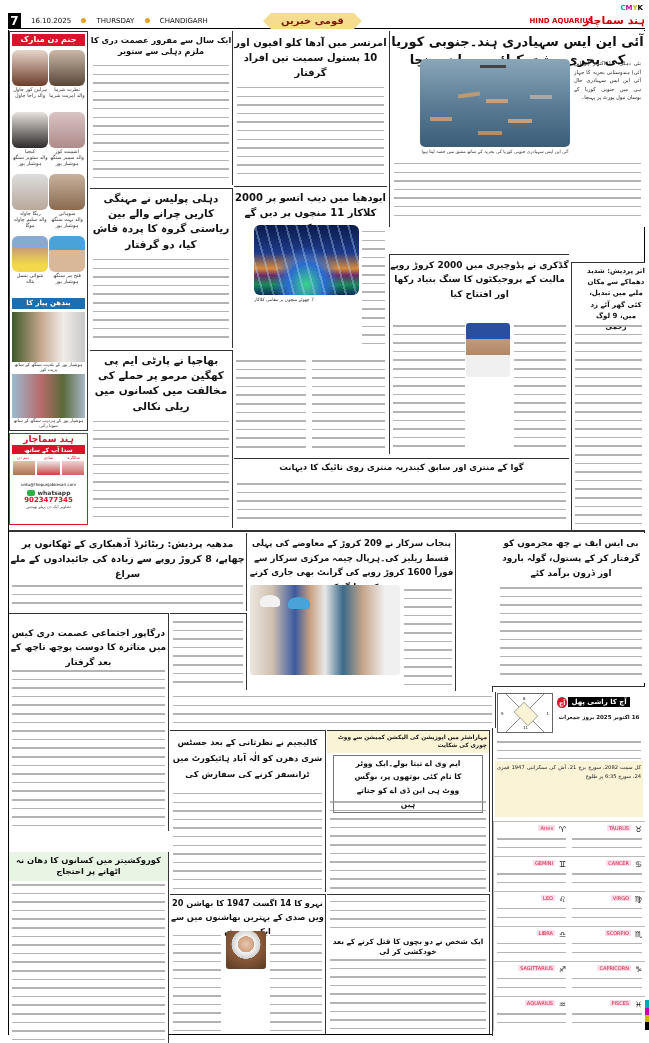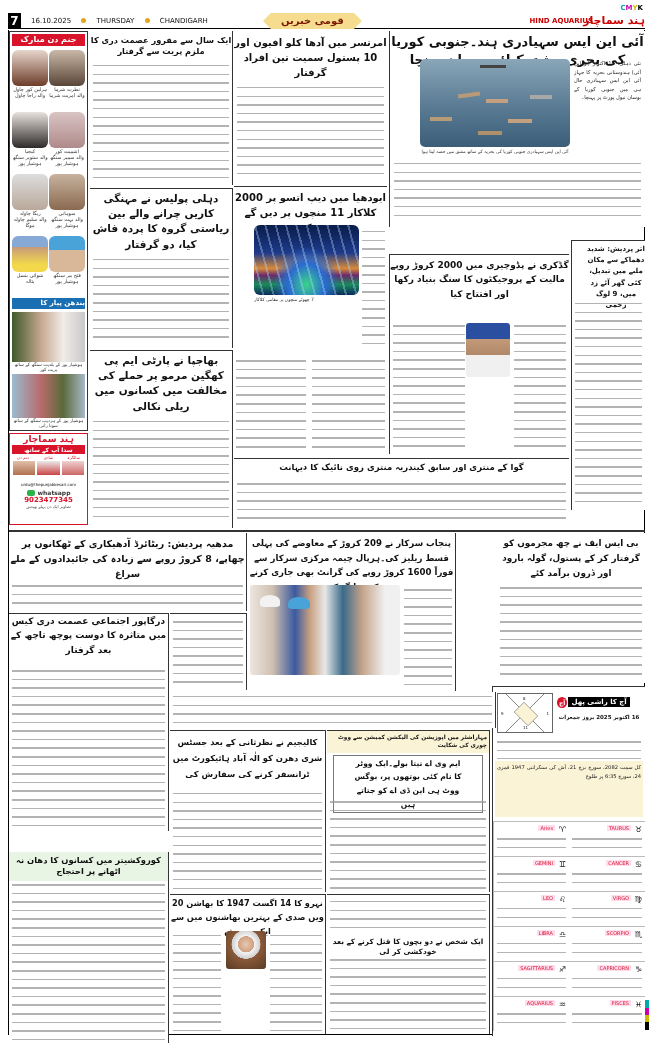--- a/index.html
+++ b/index.html
@@ -16,21 +16,21 @@
   .brand-ur { position: absolute; right: 0; font-size: 11px; font-weight: bold; color: #c00; }
   .frame { position: absolute; top: 30px; left: 8px; width: 637px; height: 1005px; border: 1px solid #000; border-top: none; }
   .box { position: absolute; border: 1px solid #333; overflow: hidden; background: #fff; }
   .hl { direction: rtl; text-align: center; font-weight: bold; line-height: 1.35; color: #111; }
   .txt { direction: rtl; text-align: justify; font-size: 5.2px; line-height: 8.6px; color: #222; }
   .lines { position: absolute; overflow: hidden; }
   .lines::before { content:""; position:absolute; inset:0; background: repeating-linear-gradient(to bottom, transparent 0, transparent 4px, #9a9a9a 4px, #9a9a9a 5.5px, transparent 5.5px, transparent 8.6px); opacity: .75; }
   .photo { position: absolute; border-radius: 6px; overflow: hidden; }
   .caption { direction: rtl; font-size: 5px; color: #333; text-align: center; }
   .red-band { background: #d8132a; color: #fff; font-weight: bold; text-align: center; }
-  .blue-band { background: #1a6fb3; color: #fff; font-weight: bold; text-align: right; }
+  .blue-band { background: #1a6fb3; color: #fff; font-weight: bold; text-align: center; }
   .hl-boxed { border: 1px solid #777; margin: 2px 6px; padding: 1px 20px; }
   .tint { background: #fbf3d6; }
   .sign-label { position: absolute; font-size: 5px; color: #d8132a; background: #fde; padding: 0 2px; }
 </style>
 </head>
 <body>
 
 <div class="cmyk">
   <span>C</span><span>M</span><span>Y</span><span>K</span>
 </div>
@@ -119,21 +119,21 @@
   <div style="font-size:4px;text-align:center;margin-top:6px;">urdu@thepunjabkesari.com</div>
   <div style="display:flex;align-items:center;justify-content:center;gap:3px;margin-top:2px;">
     <span style="display:inline-block;width:8px;height:6px;background:#2ab24a;border-radius:2px;"></span>
     <span style="font-size:6px;font-weight:bold;color:#333;">whatsapp</span>
   </div>
   <div style="text-align:center;color:#d8132a;font-weight:bold;font-size:7px;">9023477345</div>
   <div style="direction:rtl;text-align:center;font-size:4px;color:#444;">تصاویر ایک دن پہلے بھیجیں</div>
 </div>
 
 <div class="box" style="left:90px;top:31px;width:143px;height:154px;border:none;border-right:1px solid #333;">
-  <div class="hl" style="font-size:8.2px;margin-top:4px;">ایک سال سے مفرور عصمت دری کا ملزم پریت سے گرفتار</div>
+  <div class="hl" style="font-size:8.2px;margin-top:4px;">ایک سال سے مفرور عصمت دری کا ملزم دہلی سے ستویر</div>
   <div class="lines" style="left:3px;right:3px;top:30px;bottom:4px;"></div>
 </div>
 
 <div class="box" style="left:90px;top:188px;width:143px;height:160px;border:none;border-top:1px solid #333;border-right:1px solid #333;">
   <div class="hl" style="font-size:10.5px;margin-top:2px;line-height:1.45;">دہلی پولیس نے مہنگی کاریں چرانے والے بین ریاستی گروہ کا پردہ فاش کیا، دو گرفتار</div>
   <div class="lines" style="left:3px;right:3px;top:66px;bottom:4px;"></div>
 </div>
 
 <div class="box" style="left:90px;top:350px;width:143px;height:178px;border:none;border-top:1px solid #333;border-right:1px solid #333;">
   <div class="hl" style="font-size:10.5px;margin-top:2px;line-height:1.45;">بھاجپا نے پارٹی ایم پی کھگین مرمو پر حملے کی مخالفت میں کسانوں میں ریلی نکالی</div>
@@ -177,39 +177,39 @@
   <div class="lines" style="left:4px;right:4px;top:128px;bottom:4px;"></div>
 </div>
 
 <div class="box" style="left:389px;top:254px;width:180px;height:200px;border:none;border-left:1px solid #333;border-top:1px solid #333;">
   <div class="hl" style="font-size:9px;margin-top:3px;line-height:1.6;">گڈکری نے پڈوچیری میں 2000 کروڑ روپے مالیت کے پروجیکٹوں کا سنگ بنیاد رکھا اور افتتاح کیا</div>
   <div class="photo" style="left:76px;top:68px;width:44px;height:54px;border-radius:3px;background:linear-gradient(180deg,#2a4fa0 0,#2a4fa0 30%,#c29a7a 30%,#b08868 60%,#f0f0f0 60%);"></div>
   <div class="lines" style="left:124px;right:3px;top:66px;bottom:4px;"></div>
   <div class="lines" style="left:3px;right:104px;top:66px;bottom:4px;"></div>
 </div>
 
-<div class="box" style="left:571px;top:240px;width:74px;height:270px;border:none;border-left:1px solid #333;border-top:1px solid #333;padding-left:15px;">
+<div class="box" style="left:571px;top:262px;width:74px;height:270px;border:none;border-left:1px solid #333;border-top:1px solid #333;padding-left:15px;">
   <div class="hl" style="font-size:7px;margin-top:3px;line-height:1.6;">اتر پردیش: شدید دھماکے سے مکان ملبے میں تبدیل، کئی گھر آئے زد میں، 9 لوگ زخمی</div>
   <div class="lines" style="left:3px;right:3px;top:58px;bottom:4px;"></div>
 </div>
 
 <div class="box" style="left:234px;top:458px;width:335px;height:72px;border:none;border-top:1px solid #333;">
   <div class="hl" style="font-size:8.5px;margin-top:3px;">گوا کے منتری اور سابق کیندریہ منتری روی نائیک کا دیہانت</div>
   <div class="lines" style="left:3px;right:3px;top:20px;bottom:4px;"></div>
 </div>
 
 <div style="position:absolute;left:9px;top:530px;width:636px;height:2px;background:#333;"></div>
 
 <div class="box" style="left:9px;top:533px;width:238px;height:78px;border:none;border-right:1px solid #333;">
   <div class="hl" style="font-size:9.5px;margin-top:3px;line-height:1.6;">مدھیہ پردیش: ریٹائرڈ آدھیکاری کے ٹھکانوں پر چھاپے، 8 کروڑ روپے سے زیادہ کی جائیدادوں کے ملے سراغ</div>
   <div class="lines" style="left:3px;right:3px;top:48px;bottom:3px;"></div>
 </div>
 
 <div class="box" style="left:9px;top:613px;width:160px;height:218px;border:none;border-top:1px solid #333;border-right:1px solid #333;">
-  <div class="hl" style="font-size:9px;margin-top:0;line-height:1.6;">درگاپور اجتماعی عصمت دری کیس میں متاثرہ کا دوست پوچھ تاچھ کے بعد گرفتار</div>
+  <div class="hl" style="font-size:9px;margin-top:12px;line-height:1.6;">درگاپور اجتماعی عصمت دری کیس میں متاثرہ کا دوست پوچھ تاچھ کے بعد گرفتار</div>
   <div class="lines" style="left:3px;right:3px;top:52px;bottom:3px;"></div>
 </div>
 
 <div class="box" style="left:9px;top:832px;width:160px;height:202px;border:none;border-right:1px solid #333;margin-top:20px;">
   <div class="hl tint" style="font-size:8.4px;padding:3px 2px;background:#e8f4e4;">کوروکشیتر میں کسانوں کا دھان نہ اٹھانے پر احتجاج</div>
   <div class="lines" style="left:3px;right:3px;top:28px;bottom:3px;"></div>
 </div>
 
 <div class="box" style="left:170px;top:613px;width:77px;height:77px;border:none;border-top:1px solid #333;border-right:1px solid #333;">
   <div class="lines" style="left:3px;right:3px;top:3px;bottom:3px;"></div>

